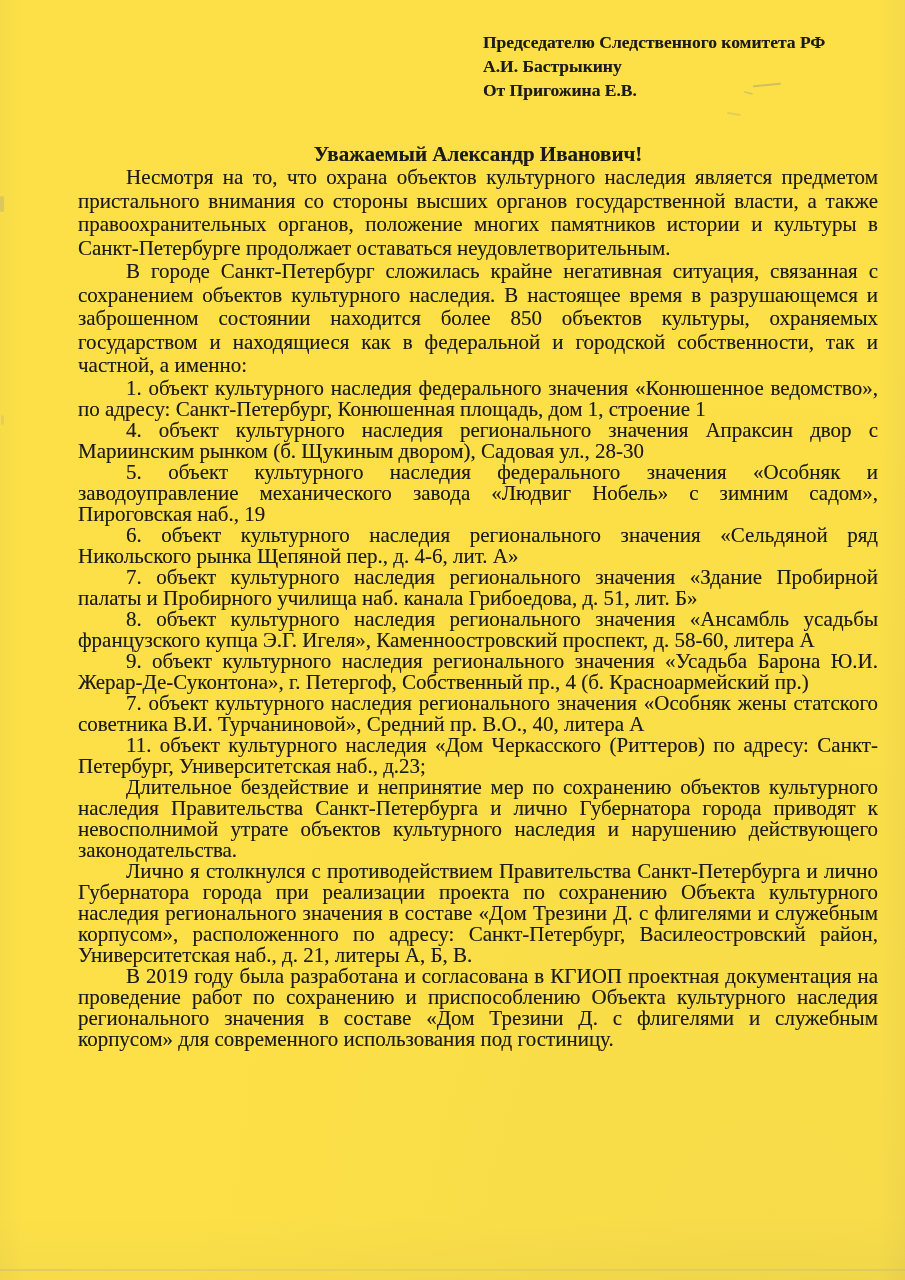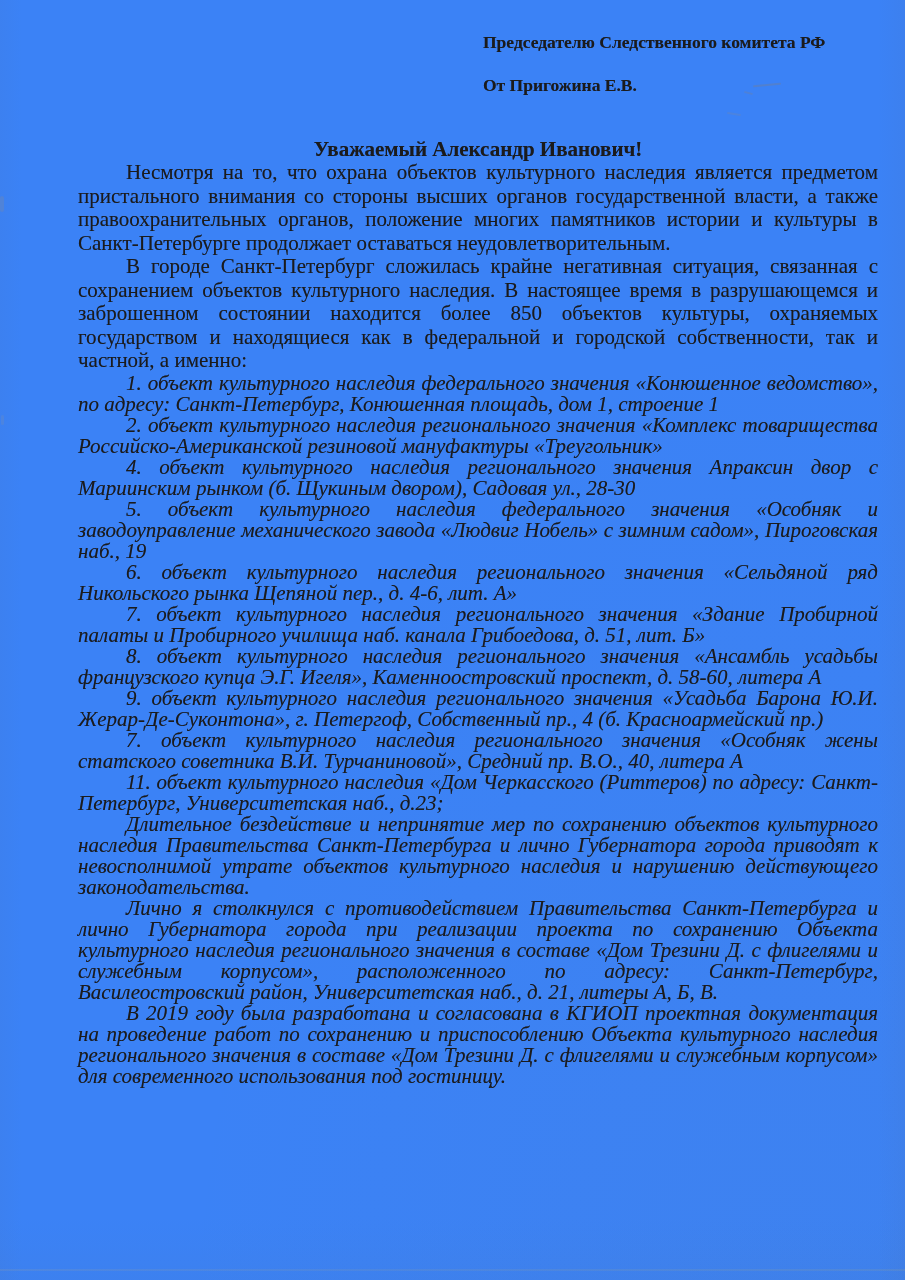--- a/index.html
+++ b/index.html
@@ -4,21 +4,21 @@
 <style>
   html, body {
     margin: 0;
     padding: 0;
     background: #ffffff;
   }
   .page {
     position: relative;
     width: 905px;
     height: 1280px;
-    background: #3b82f6;
+    background: #fde047;
     overflow: hidden;
     font-family: "Liberation Serif", serif;
     color: #1b1b1c;
   }
   
   .page::before {
     content: "";
     position: absolute;
     inset: 0;
     pointer-events: none;
@@ -34,39 +34,38 @@
     width: 800px;
   }
   .addressee {
     margin-left: 405px;
     font-weight: bold;
     font-size: 17.5px;
     line-height: 24px;
     text-shadow: 0 0 0.6px rgba(20,20,25,0.45);
   }
   .sender-line {
-    margin-top: 19px;
   }
   .salutation {
     margin-top: 40px;
     text-align: center;
     font-weight: bold;
     font-size: 21px;
     line-height: 24px;
     text-shadow: 0 0 0.6px rgba(20,20,25,0.45);
   }
   .bodytext p {
     margin: 0;
     font-size: 21px;
     text-align: justify;
     text-indent: 48px;
     text-shadow: 0 0 0.55px rgba(25,25,28,0.42);
   }
   .p-intro { line-height: 23.5px; }
-  .p-body  { line-height: 21px; font-style: italic; }
+  .p-body  { line-height: 21px; }
   .first-para { margin-top: 20px; }
   .gap-above { margin-top: 22px; }
   .bold-run { font-weight: bold; }
   
   .pencil-mark {
     position: absolute;
     left: 753px;
     top: 84px;
     width: 28px;
     height: 2px;
@@ -126,31 +125,31 @@
 </style>
 </head>
 <body>
 
 <div class="page">
 
   <div class="content">
 
     <div class="addressee">
       <div>Председателю Следственного комитета РФ</div>
+      <div>А.И. Бастрыкину</div>
       <div class="sender-line">От Пригожина Е.В.</div>
     </div>
 
     <div class="salutation">Уважаемый Александр Иванович!</div>
 
     <div class="bodytext">
       <p class="p-intro first-para">Несмотря на то, что охрана объектов культурного наследия является предметом пристального внимания со стороны высших органов государственной власти, а также правоохранительных органов, положение многих памятников истории и культуры в Санкт-Петербурге продолжает оставаться неудовлетворительным.</p>
       <p class="p-intro">В городе Санкт-Петербург сложилась крайне негативная ситуация, связанная с сохранением объектов культурного наследия. В настоящее время в разрушающемся и заброшенном состоянии находится более 850 объектов культуры, охраняемых государством и находящиеся как в федеральной и городской собственности, так и частной, а именно:</p>
 
       <p class="p-body">1. объект культурного наследия федерального значения «Конюшенное ведомство», по адресу: Санкт-Петербург, Конюшенная площадь, дом 1, строение 1</p>
-      <p class="p-body">2. объект культурного наследия регионального значения «Комплекс товарищества Российско-Американской резиновой мануфактуры «Треугольник»</p>
       <p class="p-body">4. объект культурного наследия регионального значения Апраксин двор с Мариинским рынком (б. Щукиным двором), Садовая ул., 28-30</p>
       <p class="p-body">5. объект культурного наследия федерального значения «Особняк и заводоуправление механического завода «Людвиг Нобель» с зимним садом», Пироговская наб., 19</p>
       <p class="p-body">6. объект культурного наследия регионального значения «Сельдяной ряд Никольского рынка Щепяной пер., д. 4-6, лит. А»</p>
       <p class="p-body">7. объект культурного наследия регионального значения «Здание Пробирной палаты и Пробирного училища наб. канала Грибоедова, д. 51, лит. Б»</p>
       <p class="p-body">8. объект культурного наследия регионального значения «Ансамбль усадьбы французского купца Э.Г. Игеля», Каменноостровский проспект, д. 58-60, литера А</p>
       <p class="p-body">9. объект культурного наследия регионального значения «Усадьба Барона Ю.И. Жерар-Де-Суконтона», г. Петергоф, Собственный пр., 4 (б. Красноармейский пр.)</p>
       <p class="p-body">7. объект культурного наследия регионального значения «Особняк жены статского советника В.И. Турчаниновой», Средний пр. В.О., 40, литера А</p>
       <p class="p-body">11. объект культурного наследия «Дом Черкасского (Риттеров) по адресу: Санкт-Петербург, Университетская наб., д.23;</p>
 
       <p class="p-body gap-above">Длительное бездействие и непринятие мер по сохранению объектов культурного наследия Правительства Санкт-Петербурга и лично Губернатора города приводят к невосполнимой утрате объектов культурного наследия и нарушению действующего законодательства.</p>

